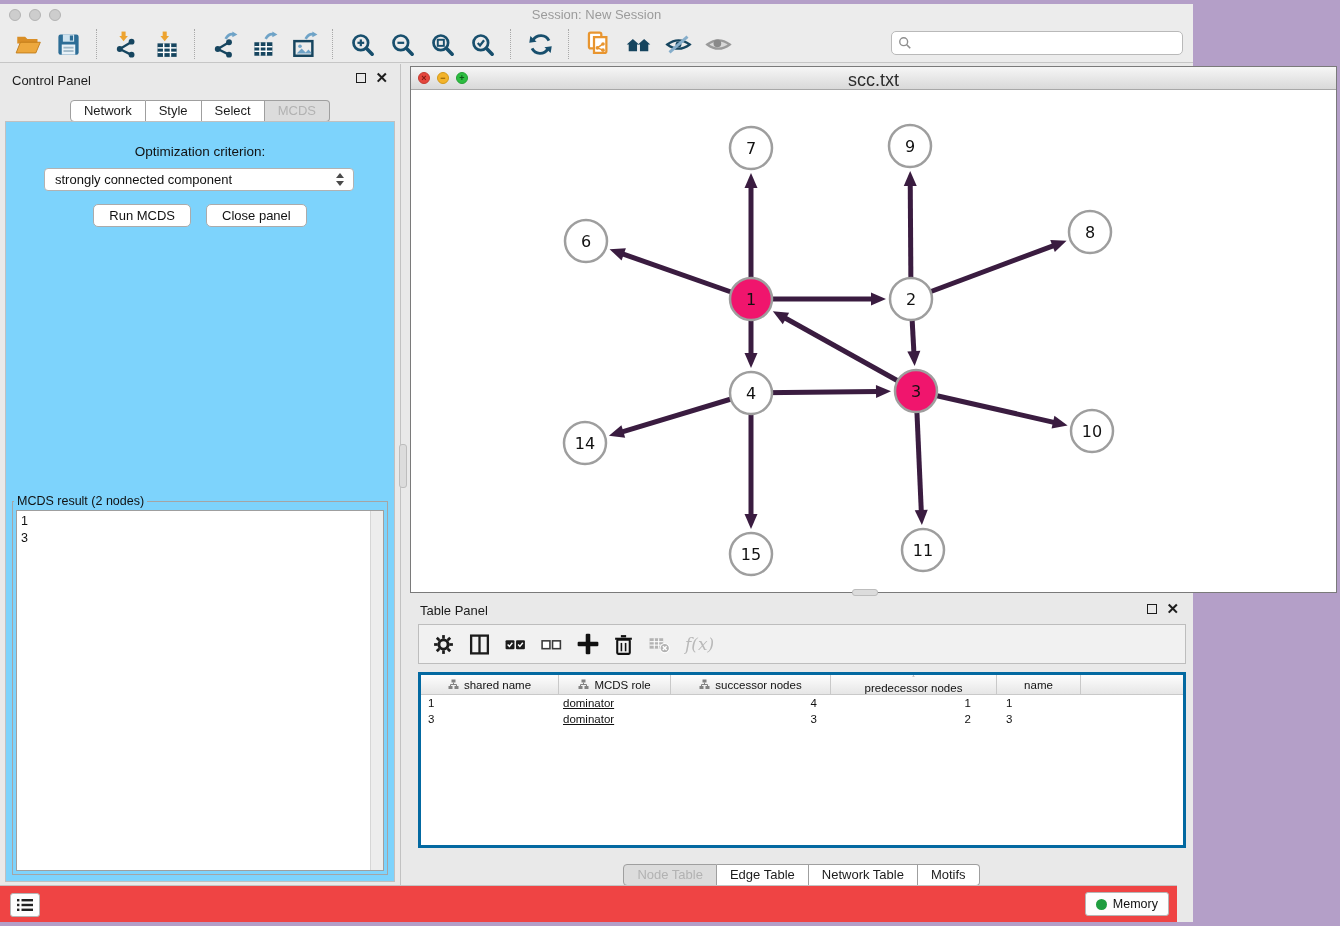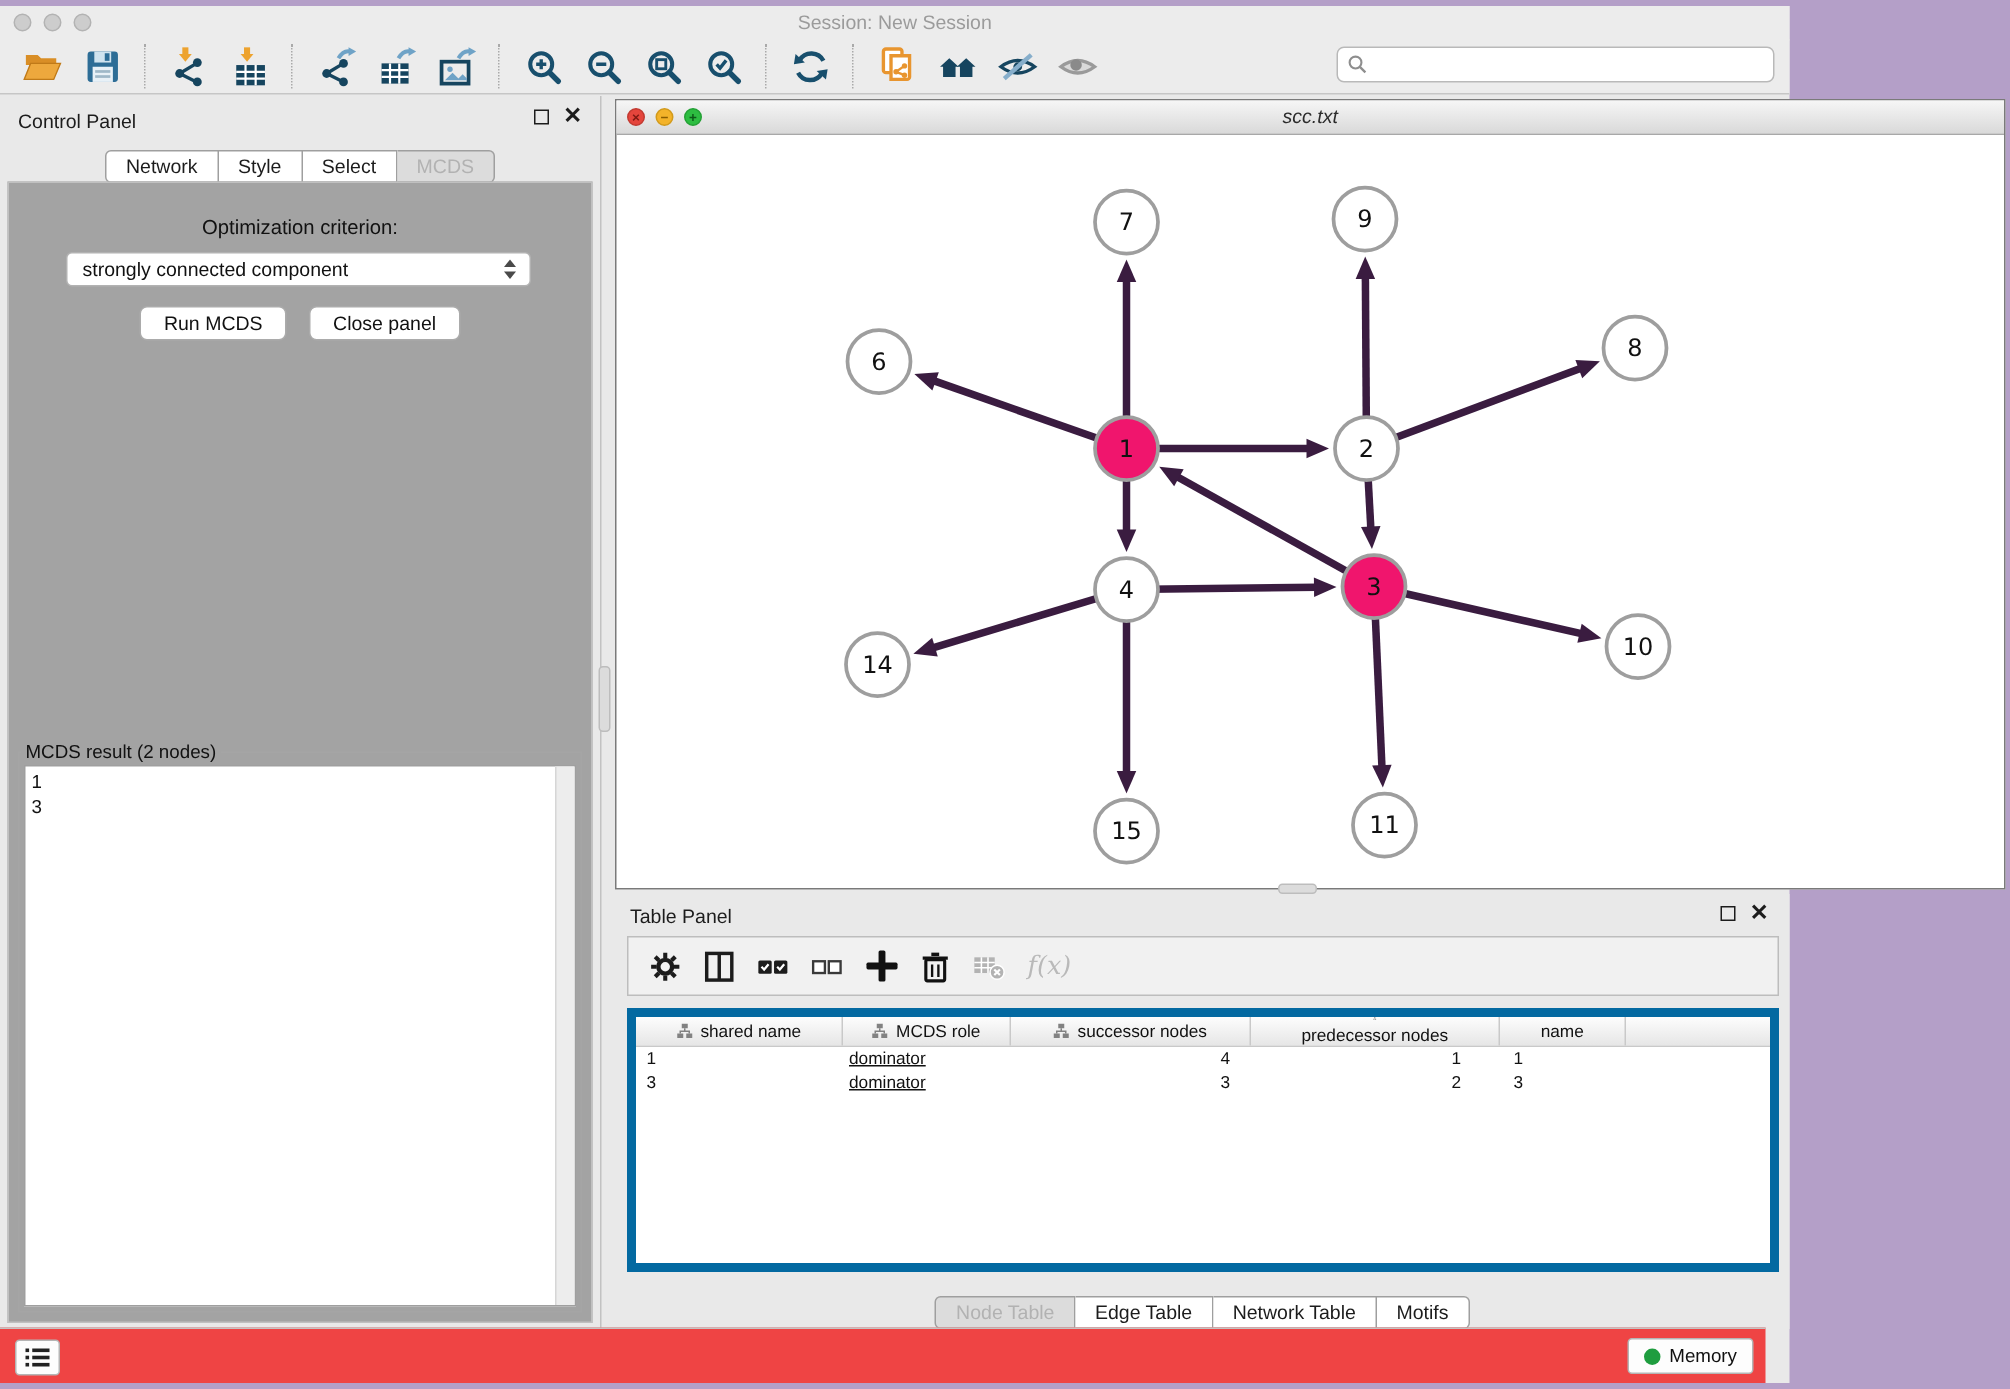--- a/index.html
+++ b/index.html
@@ -21,55 +21,55 @@
   .panel-title{position:absolute;left:12px;top:9px;font-size:13px;color:#1c1c1c;}
   .panel-icons{position:absolute;right:12px;top:8px;display:flex;gap:9px;align-items:center;}
   .float-ic{width:10px;height:10px;border:1.6px solid #1c1c1c;display:inline-block;box-sizing:border-box;}
   .close-ic{font-size:15px;font-weight:bold;color:#1c1c1c;line-height:12px;}
   .tabset{display:flex;text-align:right;}
   .cp-tabs{position:absolute;top:36px;left:0;right:0;justify-content:center;}
   .tab{background:#fff;border:1px solid #9f9f9f;border-left-width:0;padding:2px 13px 3px 13px;font-size:13px;color:#1c1c1c;white-space:nowrap;}
   .tab:first-child{border-left-width:1px;border-radius:4px 0 0 4px;}
   .tab:last-child{border-radius:0 4px 4px 0;}
   .tab.selected{background:#dcdcdc;color:#b2b2b2;}
-  .cp-frame{position:absolute;left:5px;right:5px;top:57px;bottom:4px;border:1px solid #c0c0c0;background:#a3a3a3;}
+  .cp-frame{position:absolute;left:5px;right:5px;top:57px;bottom:4px;border:1px solid #c0c0c0;background:#7dd3fc;}
   .opt-label{position:absolute;top:22px;left:0;right:0;text-align:center;font-size:13.5px;color:#111;}
   .dropdown{position:absolute;top:46px;left:38px;right:40px;height:23px;background:#fff;border:1px solid #b2b2b2;border-radius:4px;display:flex;align-items:center;box-sizing:border-box;justify-content:flex-end;}
   .dropdown .dd-text{flex:1;font-size:13px;padding-left:10px;color:#111;}
   .stepper{width:18px;display:flex;flex-direction:column;align-items:center;gap:3px;padding-right:4px;}
   .tri-up{width:0;height:0;border-left:4px solid transparent;border-right:4px solid transparent;border-bottom:5px solid #4a4a4a;}
   .tri-dn{width:0;height:0;border-left:4px solid transparent;border-right:4px solid transparent;border-top:5px solid #4a4a4a;}
   .cp-buttons{position:absolute;top:82px;left:0;right:0;display:flex;justify-content:center;gap:15px;}
   .mac-btn{background:#fff;border:1px solid #ababab;border-radius:5px;font-size:13px;color:#111;padding:3px 15px;font-family:"Liberation Sans",sans-serif;}
   .result-fieldset{position:absolute;left:6px;right:6px;top:372px;bottom:6px;border:1px solid #a5a5a5;margin:0;padding:0;}
   .result-fieldset legend{font-size:12.5px;color:#111;padding:0 3px;margin-left:1px;}
   .result-area{position:absolute;left:3px;right:3px;top:2px;bottom:3px;background:#fff;border:1px solid #9f9f9f;font-size:12.5px;color:#111;padding:2px 0 0 4px;box-sizing:border-box;}
   .result-scroll{position:absolute;right:0;top:0;bottom:0;width:12px;background:#ededed;border-left:1px solid #d6d6d6;}
   .result-line{line-height:17px;}
   
   .net-frame{position:absolute;left:410px;top:62px;width:927px;height:527px;border:1px solid #7a7a7a;background:#fff;box-sizing:border-box;}
   .nf-titlebar{position:relative;height:22px;background:linear-gradient(#f6f6f6,#d9d9d9);border-bottom:1px solid #a8a8a8;}
-  .nf-title{position:absolute;top:3px;left:0;right:0;text-align:center;font-size:13px;color:#2c2c2c;font-style:italic;}
+  .nf-title{position:absolute;top:3px;left:0;right:0;text-align:center;font-size:18px;color:#2c2c2c;}
   .nf-lights{position:absolute;left:7px;top:5px;display:flex;gap:7px;}
   .nf-dot{width:12px;height:12px;border-radius:50%;font-size:9px;font-weight:bold;display:flex;align-items:center;justify-content:center;box-sizing:border-box;}
   .nf-red{background:#e5453c;border:1px solid #c23a31;color:#7e1812;}
   .nf-yel{background:#f3b32a;border:1px solid #d29a1b;color:#8a5d00;}
   .nf-grn{background:#2dbd41;border:1px solid #24a135;color:#0c5a18;}
   .net-canvas{display:block;}
   
   .vsplit{position:absolute;left:399px;top:440px;width:8px;height:44px;background:#dcdcdc;border:1px solid #bdbdbd;border-radius:3px;box-sizing:border-box;}
   .hsplit{position:absolute;left:852px;top:585px;width:26px;height:7px;background:#dcdcdc;border:1px solid #bdbdbd;border-radius:3px;box-sizing:border-box;}
   
   .table-panel{position:absolute;left:410px;top:592px;right:0;bottom:36px;background:#e9e9e9;}
   .tp-title{position:absolute;left:10px;top:7px;font-size:13px;color:#1c1c1c;}
   .tp-icons{position:absolute;right:14px;top:7px;display:flex;gap:9px;align-items:center;}
   .tp-toolbar{position:absolute;left:8px;right:7px;top:28px;height:40px;background:#f1f1f1;border:1px solid #bdbdbd;box-sizing:border-box;display:flex;align-items:center;padding-left:10px;gap:7px;}
   .tpt-btn{width:29px;height:30px;display:flex;align-items:center;justify-content:center;}
   .fx-label{font-family:"DejaVu Serif",serif;font-style:italic;font-size:17px;color:#b9b9b9;margin-left:4px;}
-  .tp-table{position:absolute;left:8px;right:7px;top:76px;height:176px;background:#fff;border:6px solid #0369a1;box-sizing:border-box;overflow:hidden;}
+  .tp-table{position:absolute;left:8px;right:7px;top:76px;height:176px;background:#fff;border:3px solid #0369a1;box-sizing:border-box;overflow:hidden;}
   .thead{display:flex;height:19px;background:linear-gradient(#fdfdfd,#e6e6e6);border-bottom:1px solid #c9c9c9;}
   .th{display:flex;align-items:center;justify-content:center;gap:5px;font-size:11.5px;color:#111;border-right:1px solid #c9c9c9;box-sizing:border-box;}
   .trow{display:flex;height:16px;align-items:center;}
   .td{font-size:11.5px;color:#111;box-sizing:border-box;white-space:nowrap;}
   .c0{width:138px;} .c1{width:112px;} .c2{width:160px;} .c3{width:166px;flex-direction:column;} .c4{width:84px;}
   .td.c0{padding-left:7px;} .td.c1{padding-left:4px;text-decoration:underline;} .td.c2{text-align:right;padding-right:14px;}
   .td.c3{text-align:right;padding-right:26px;} .td.c4{padding-left:9px;}
   .tp-tabs{position:absolute;left:0;right:0;top:268px;justify-content:center;}
   
   .statusbar{position:absolute;left:0;right:16px;bottom:0;height:36px;background:#ef4444;border-top:1px solid #c3c3c3;}

